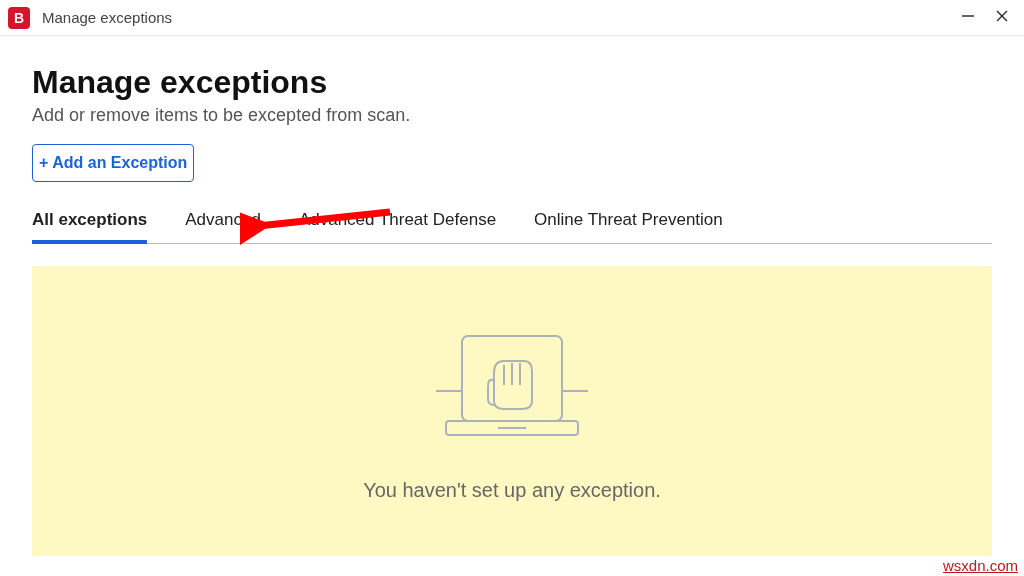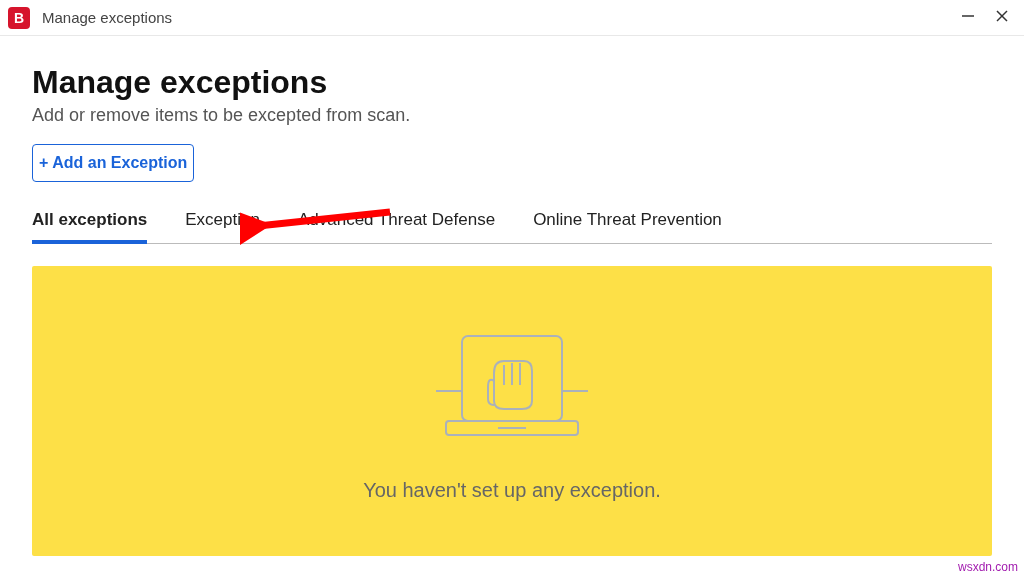--- a/index.html
+++ b/index.html
@@ -44,35 +44,35 @@
       font-size:16px;
       font-weight:600;
       cursor:pointer;
       display:inline-flex;align-items:center;gap:6px;
     }
     .tabs { display:flex; gap:38px; margin-top:28px; border-bottom:1px solid #bbb;text-align:right; }
     .tab { padding:0 0 10px 0; font-size:17px; color:#222; cursor:pointer; }
     .tab.active { font-weight:700; border-bottom:4px solid #1a63d9; margin-bottom:-1px; }
     .empty-panel {
       margin-top:22px;
-      background:#fde047;
+      background:#fef9c3;
       height:290px;
       border-radius:2px;
       display:flex; flex-direction:column; align-items:center; justify-content:center;
       gap:28px;
     }
     .empty-msg { color:#666; font-size:20px; }
     .arrow {
       position:absolute;
       left:240px; top:168px;
       pointer-events:none;
     }
     .watermark {
       position:absolute; right:6px; bottom:2px;
-      font-size:12px; color:#a21caf;
+      font-size:15px; color:#b91c1c;text-decoration:underline;
     }
   </style>
 </head>
 <body>
 
 <div class="titlebar">
   <div class="app-logo">B</div>
   <div class="titlebar-title">Manage exceptions</div>
   <div class="win-controls">
     <div class="win-btn">
@@ -99,21 +99,21 @@
     <defs>
       <marker id="ahead" markerWidth="12" markerHeight="12" refX="2" refY="6" orient="auto">
         <path d="M12,0 L0,6 L12,12 L7,6 Z" fill="#ff0000"></path>
       </marker>
     </defs>
     <line x1="150" y1="8" x2="18" y2="22" stroke="#ff0000" stroke-width="7" marker-end="url(#ahead)"></line>
   </svg>
 
   <div class="tabs">
     <div class="tab active">All exceptions</div>
-    <div class="tab">Exception</div>
+    <div class="tab">Advanced</div>
     <div class="tab">Advanced Threat Defense</div>
     <div class="tab">Online Threat Prevention</div>
   </div>
 
   <div class="empty-panel">
     <svg width="160" height="130" viewBox="0 0 160 130">
       <rect x="30" y="15" width="100" height="85" rx="6" fill="none" stroke="#aab1bb" stroke-width="2"></rect>
       <rect x="14" y="100" width="132" height="14" rx="3" fill="none" stroke="#aab1bb" stroke-width="2"></rect>
       <line x1="4" y1="70" x2="30" y2="70" stroke="#aab1bb" stroke-width="2"></line>
       <line x1="130" y1="70" x2="156" y2="70" stroke="#aab1bb" stroke-width="2"></line>

